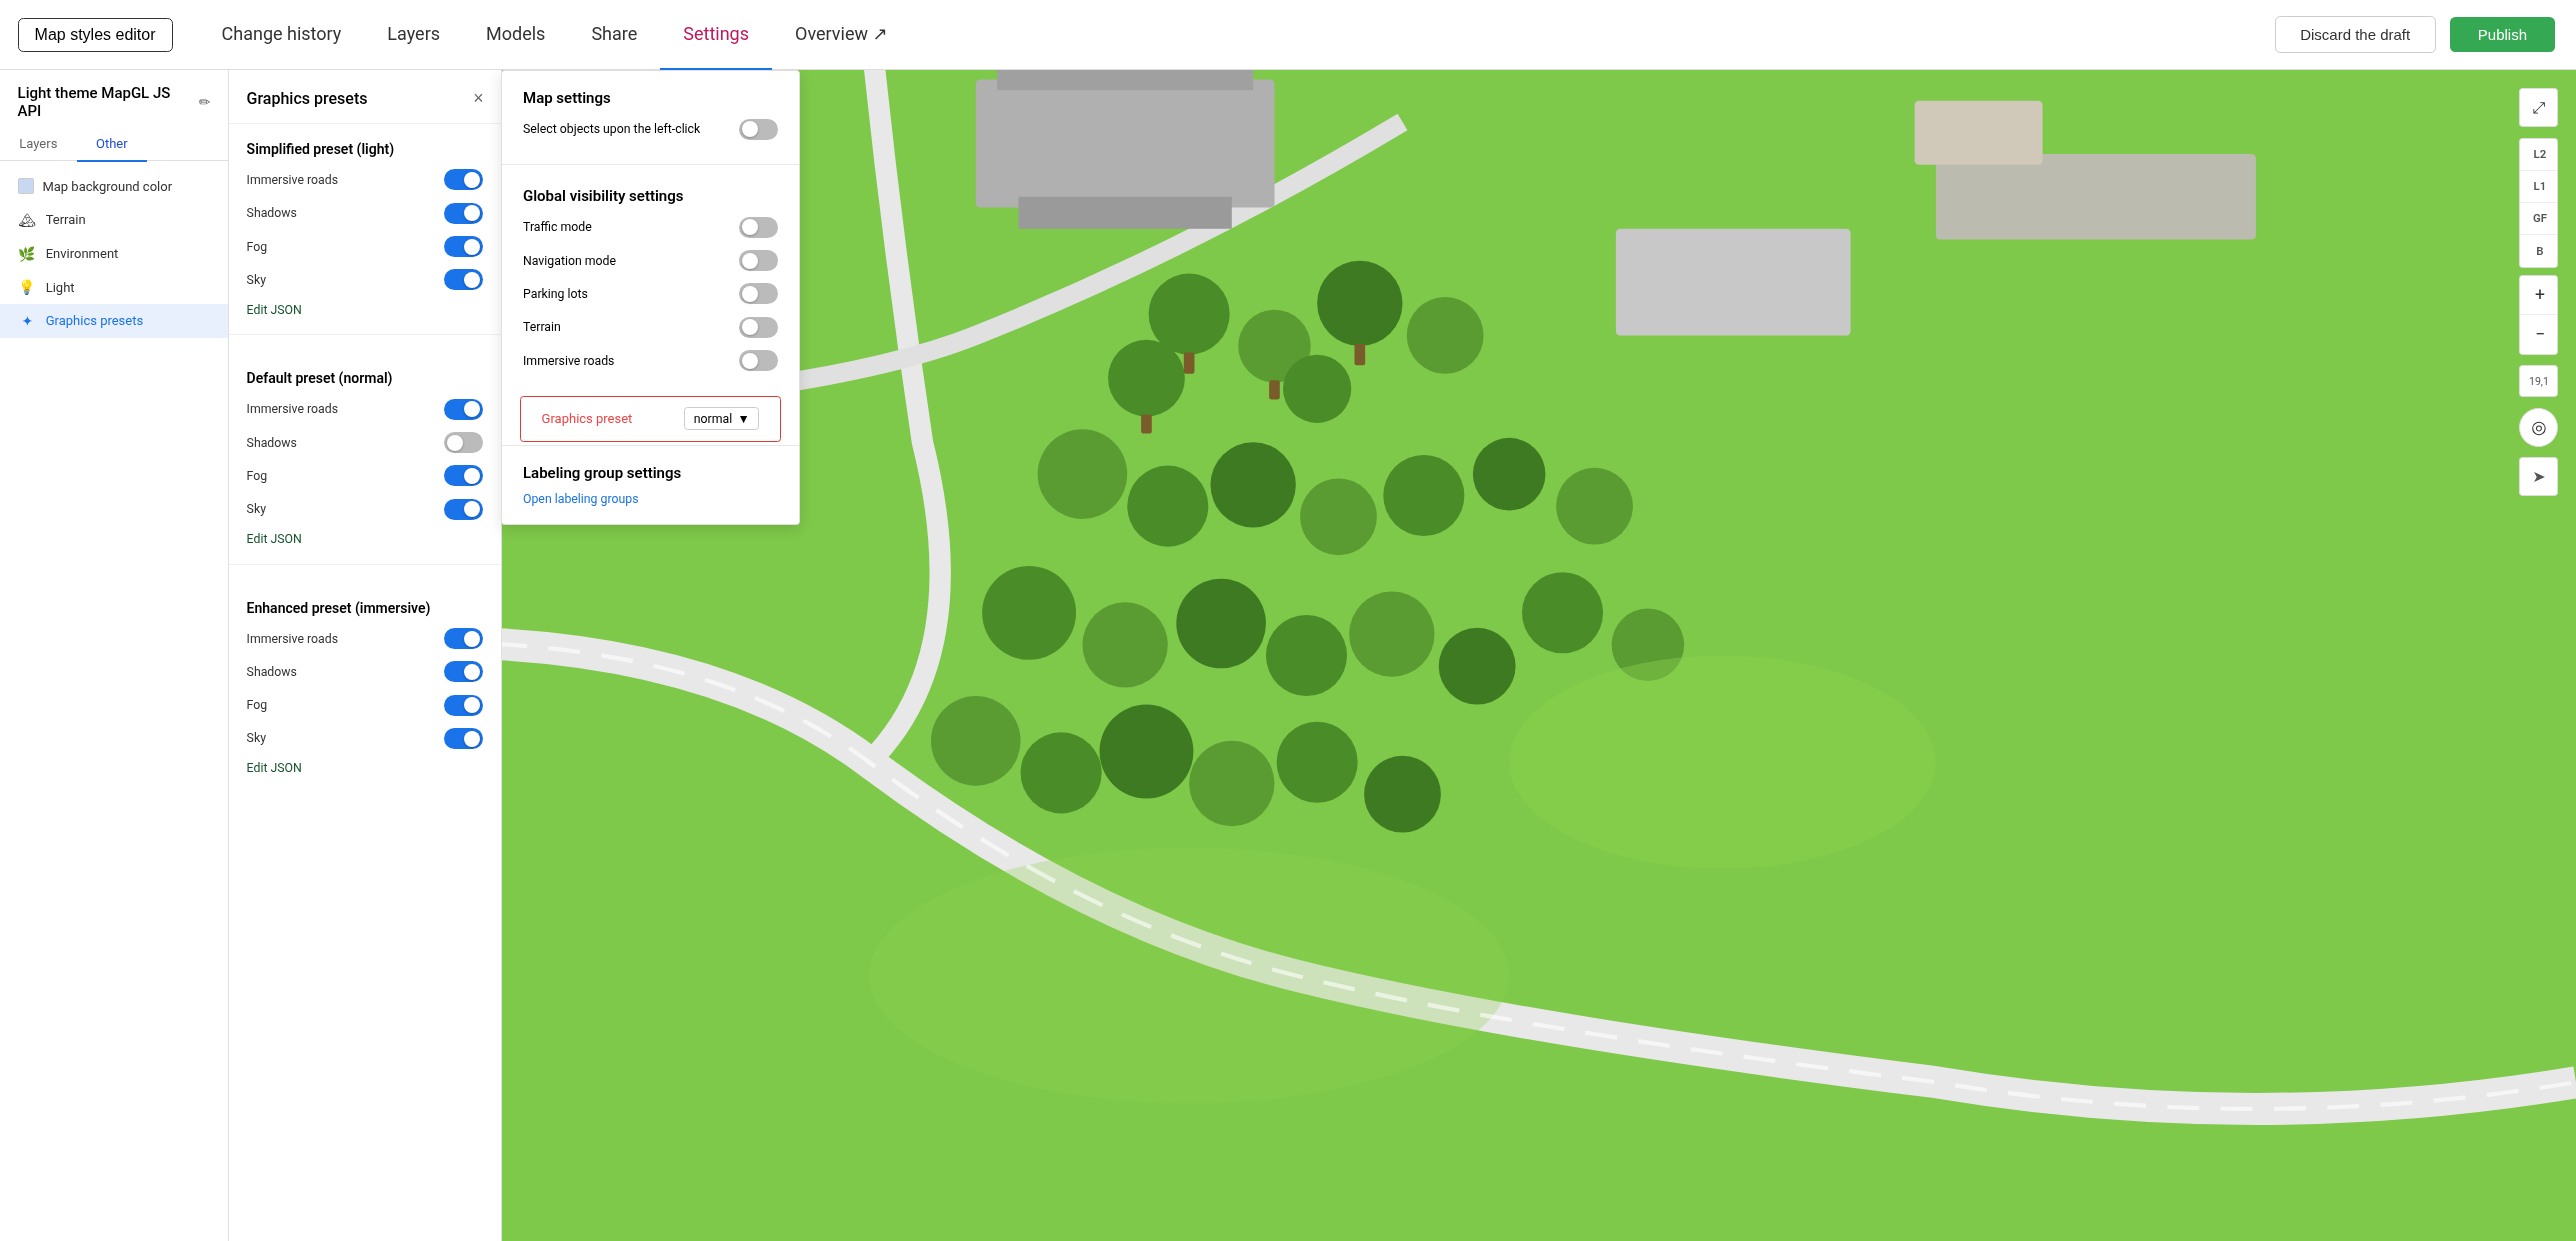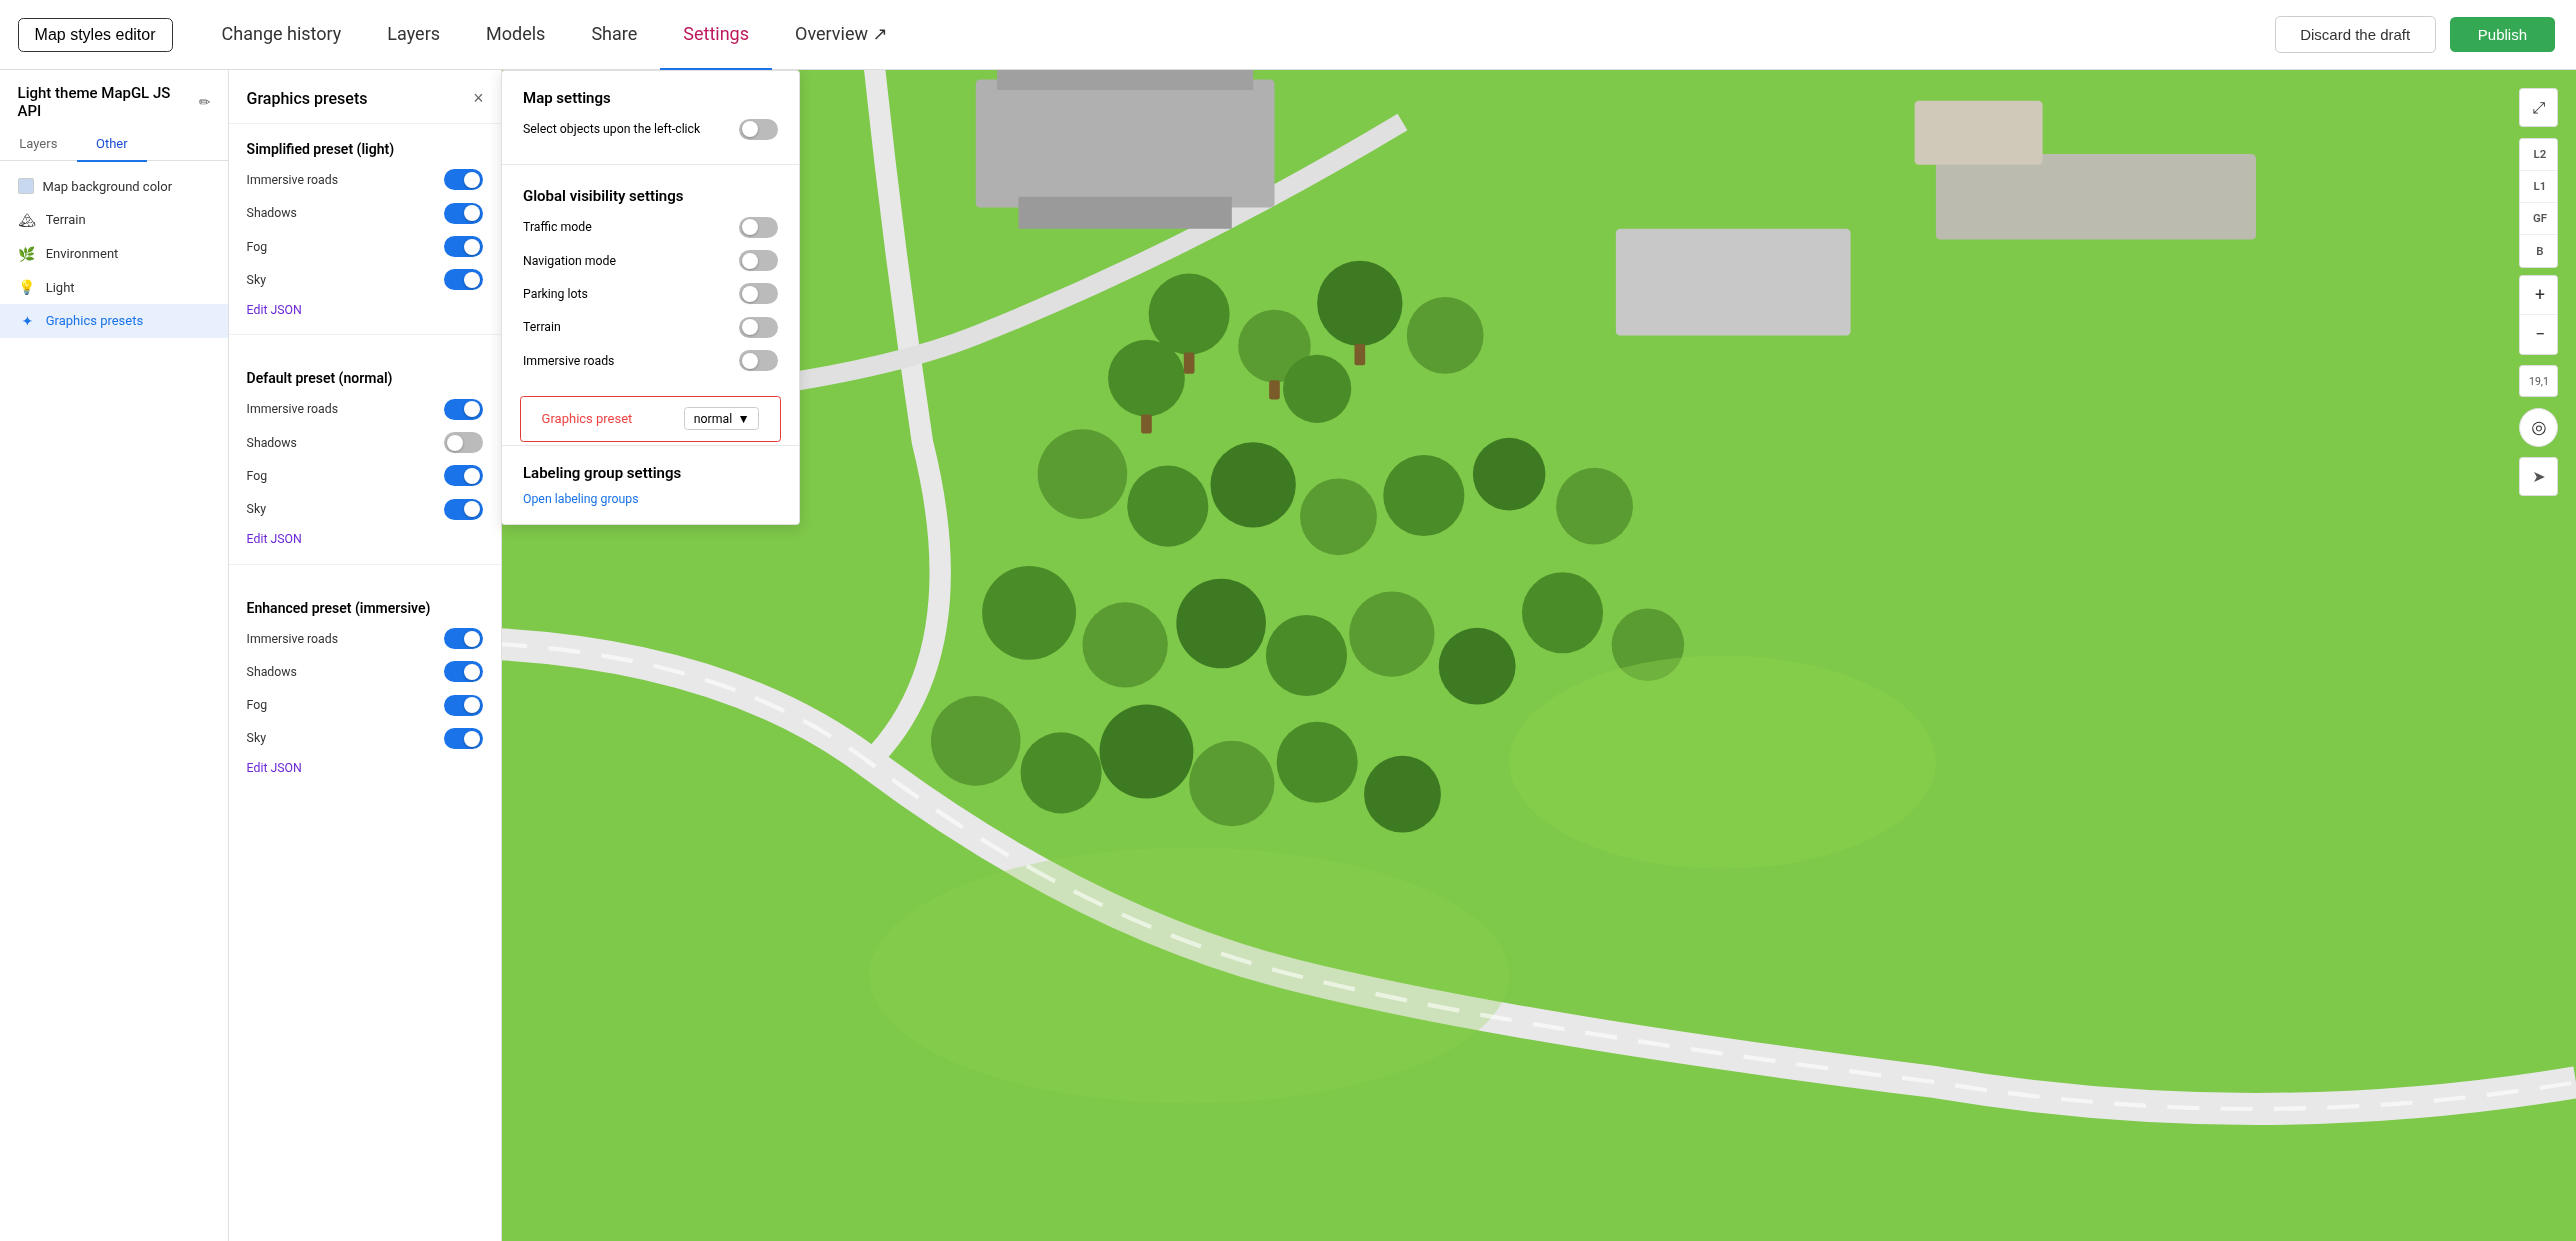--- a/index.html
+++ b/index.html
@@ -82,21 +82,21 @@
     .presets-title { font-size: 16px; font-weight: 500; }
     .close-btn { background: none; border: none; font-size: 17.6px; cursor: pointer; color: #666; }
 
     .preset-section { padding: 17.6px 17.6px 0 17.6px; }
     .preset-section-title { font-size: 14px; font-weight: 600; margin-bottom: 12.3px; }
     .preset-row {
       display: flex; align-items: center; justify-content: space-between;
       margin-bottom: 12.3px;
     }
     .preset-row-label { font-size: 12.3px; color: #333; }
-    .edit-json-link { color: #6d28d9; font-size: 12.3px; cursor: pointer; margin-bottom: 17.6px; display: block; }
+    .edit-json-link { color: #14532d; font-size: 12.3px; cursor: pointer; margin-bottom: 17.6px; display: block; }
     .preset-divider { border: none; border-top: 0.9px solid #f0f0f0; margin: 3.5px 0 17.6px 0; }
 
     
     .map-settings-panel {
       position: absolute; top: 70px; left: 501px; width: 299px;
       background: #fff; border: 0.9px solid #e0e0e0; border-radius: 3.5px;
       z-index: 70; box-shadow: 0 3.5px 14px rgba(0,0,0,0.12);
     }
     .map-settings-section { padding: 17.6px 21px 8.8px 21px; }
     .map-settings-title { font-size: 15px; font-weight: 600; margin-bottom: 12.3px; }

